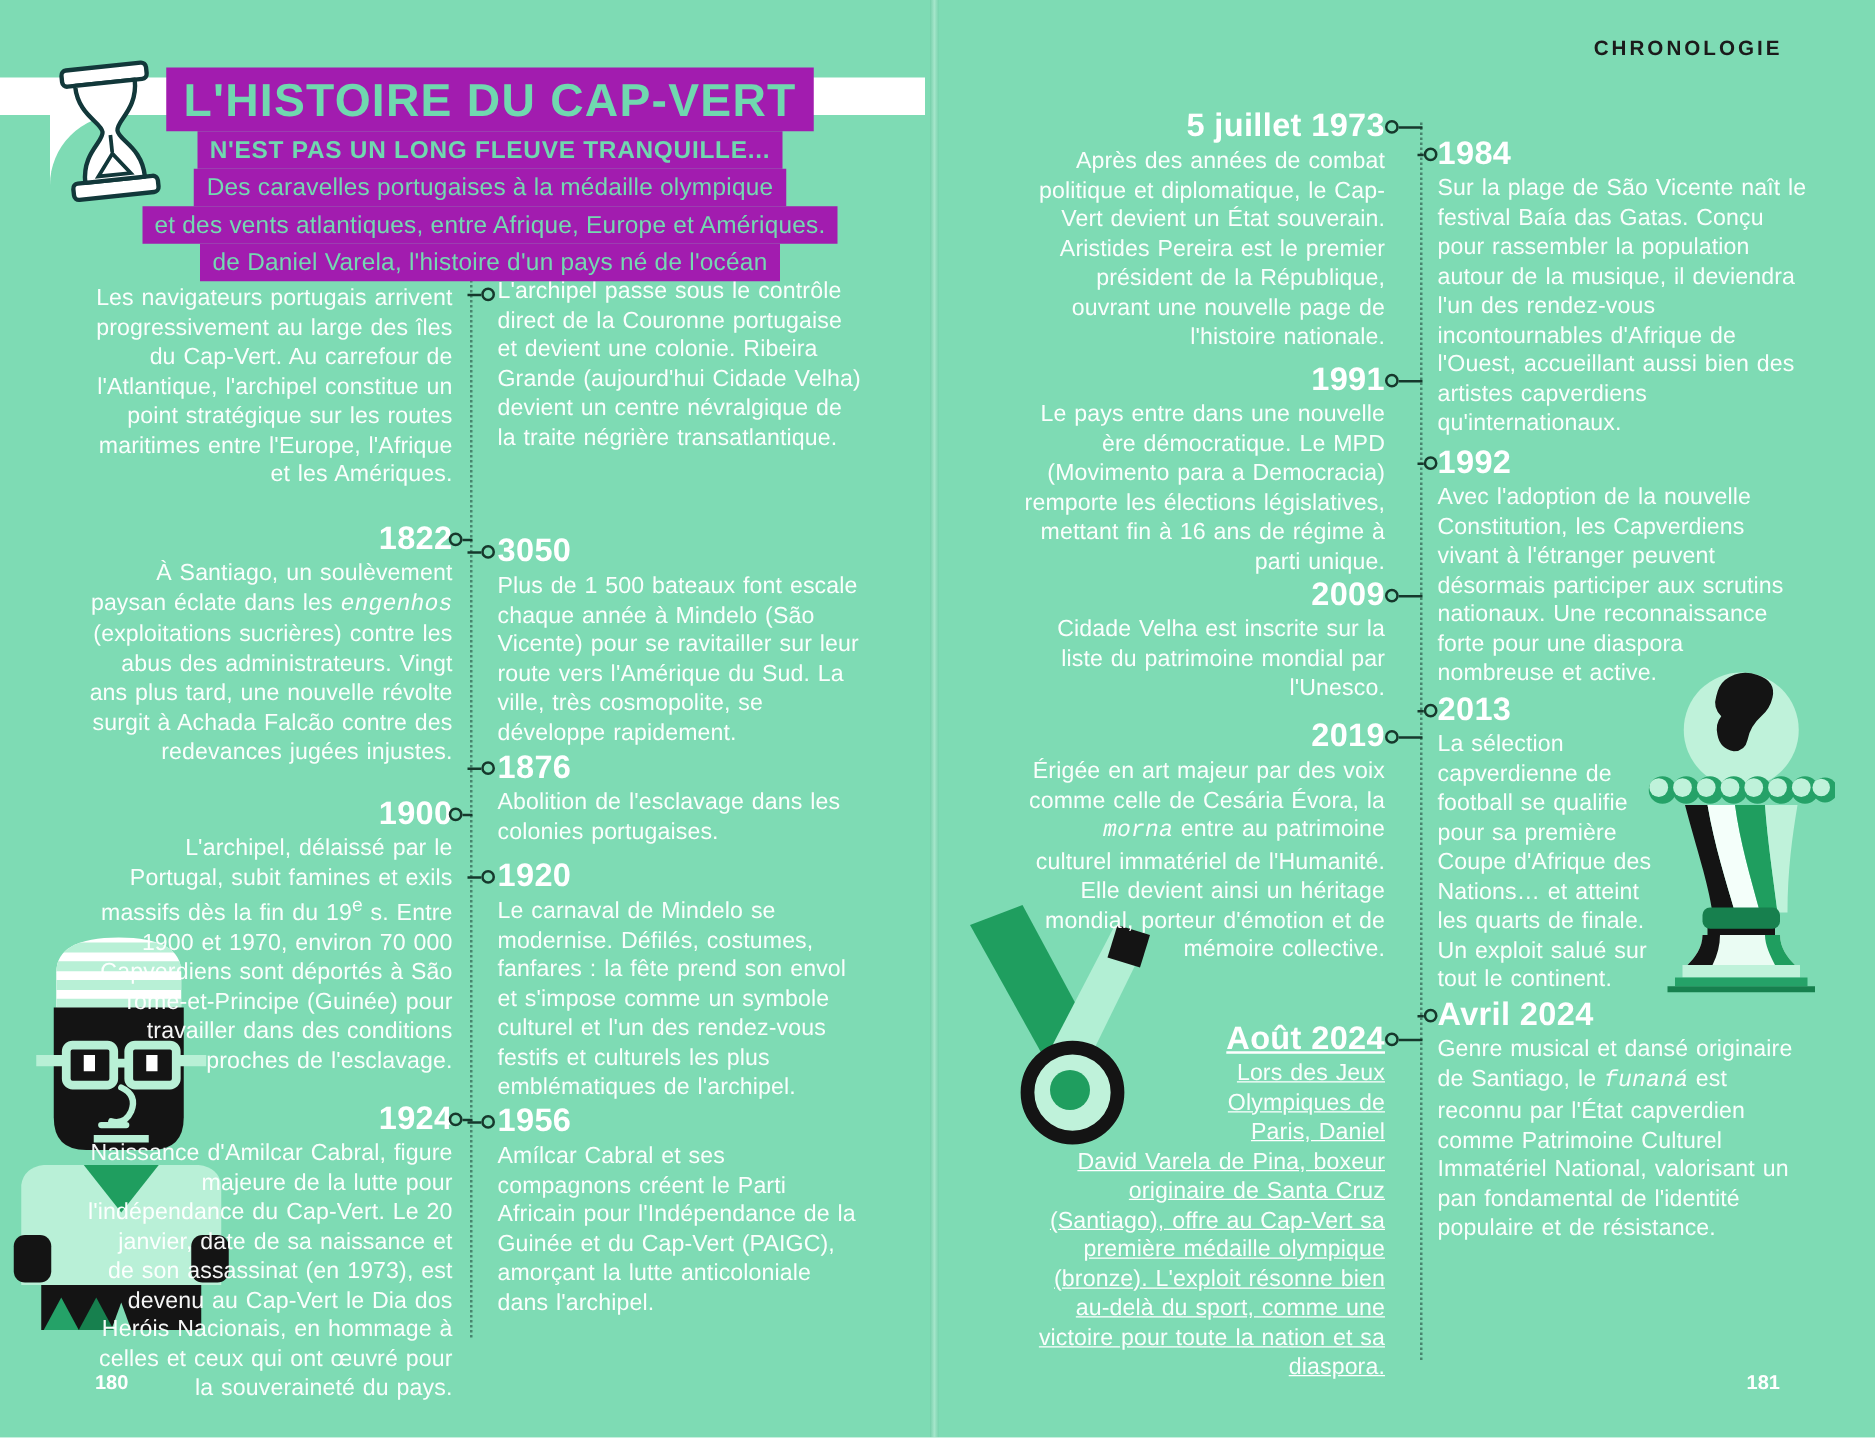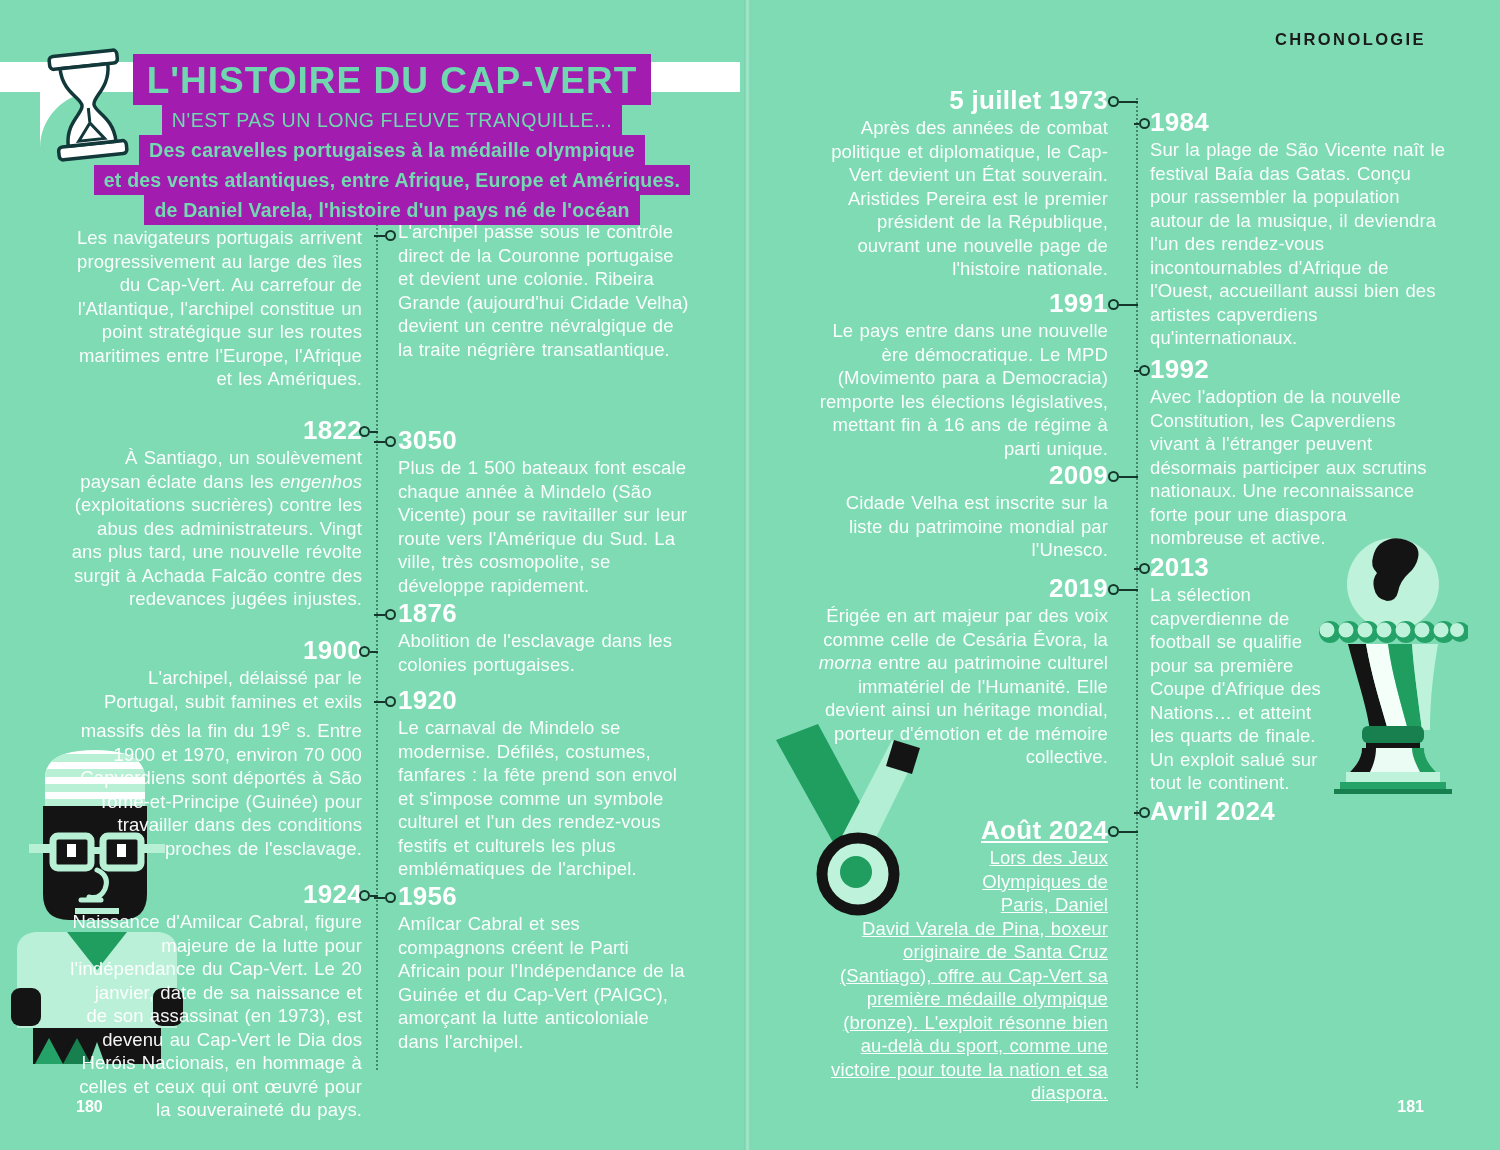--- a/index.html
+++ b/index.html
@@ -12,28 +12,28 @@
                border-top-left-radius:56px;z-index:2;}
   .gutter{position:absolute;left:744px;top:0;width:7px;height:1150px;z-index:1;
           background:linear-gradient(90deg,rgba(10,60,40,.07),rgba(255,255,255,.30),rgba(10,60,40,.05));}
   .top-label{position:absolute;top:30px;right:74px;font-size:16.5px;font-weight:800;
              letter-spacing:2.4px;color:#1b1b1b;z-index:3;}
   
   .header-block{position:absolute;left:78px;top:54px;width:628px;text-align:center;z-index:4;line-height:0;}
   .header-block .row{line-height:0;}
   .hb{display:inline-block;background:#a21caf;color:#70d8af;}
   .t1{font-size:37px;font-weight:800;letter-spacing:1px;line-height:44px;padding:5px 14px 2px;}
-  .t2{font-size:19.5px;font-weight:400;letter-spacing:.6px;line-height:24px;padding:3px 10px;text-align:center;}
-  .t3{font-size:19.5px;font-weight:700;letter-spacing:.2px;line-height:24px;padding:3px 10px;color:#74d9b1;}
+  .t2{font-size:19.5px;font-weight:700;letter-spacing:.6px;line-height:24px;padding:3px 10px;text-align:center;}
+  .t3{font-size:19.5px;font-weight:400;letter-spacing:.2px;line-height:24px;padding:3px 10px;color:#74d9b1;}
   
   .vline{position:absolute;width:0;border-left:2px dotted rgba(15,50,40,.50);z-index:2;}
   .entry{position:absolute;z-index:3;color:#ffffff;}
   .entry .year{font-size:26px;font-weight:800;line-height:28px;letter-spacing:.3px;margin-bottom:2px;}
   .entry .body{font-size:18.5px;line-height:23.5px;letter-spacing:.1px;word-spacing:1px;color:rgba(255,255,255,.96);}
-  .entry .body em{font-style:italic;}
+  .entry .body em{font-style:italic;font-family:Liberation Mono, monospace;}
   .entry.right{text-align:right;}
   .connect{position:absolute;display:flex;align-items:center;z-index:3;}
   .c-dot{width:7px;height:7px;border:2px solid #16382c;border-radius:50%;flex:none;}
   .c-line{height:0;border-top:2px solid #16382c;flex:none;}
   .c-r1{right:-16px;top:10px;} .c-r1 .c-line{width:8px;}
   .c-l1{left:-24px;top:10px;}  .c-l1 .c-line{width:11px;}
   .c-r2{right:-30px;top:10px;} .c-r2 .c-line{width:19px;}
   .c-l2{left:-16px;top:10px;}  .c-l2 .c-line{width:5px;}
   .wrapgap{float:left;width:152px;height:68px;}
   .pagenum{position:absolute;top:1098px;font-size:16px;font-weight:800;color:#ffffff;z-index:3;}
@@ -204,20 +204,21 @@
   <div class="entry" style="left:1150px;top:553px;width:186px;">
     <div class="year">2013</div>
     <div class="body"><span>La sélection capverdienne de football se qualifie pour sa première Coupe d'Afrique des Nations… et atteint les quarts de finale. Un exploit salué sur tout le continent.</span></div>
     <span class="connect c-l2">
         <span class="c-line"></span>
         <span class="c-dot"></span>
       </span>
   </div>
   <div class="entry" style="left:1150px;top:797px;width:296px;">
     <div class="year">Avril 2024</div>
+    <div class="body"><span>Genre musical et dansé originaire de Santiago, le </span><em>funaná</em><span> est reconnu par l'État capverdien comme Patrimoine Culturel Immatériel National, valorisant un pan fondamental de l'identité populaire et de résistance.</span></div>
     <span class="connect c-l2">
         <span class="c-line"></span>
         <span class="c-dot"></span>
       </span>
   </div>
 
   <svg class="illus" style="left:5px;top:742px;" width="185" height="325" viewBox="0 0 185 325">
     <defs>
         <clipPath id="capclip">
           <path d="M40,64 v-28 q0,-28 50,-28 q50,0 50,28 v28 z"></path>

